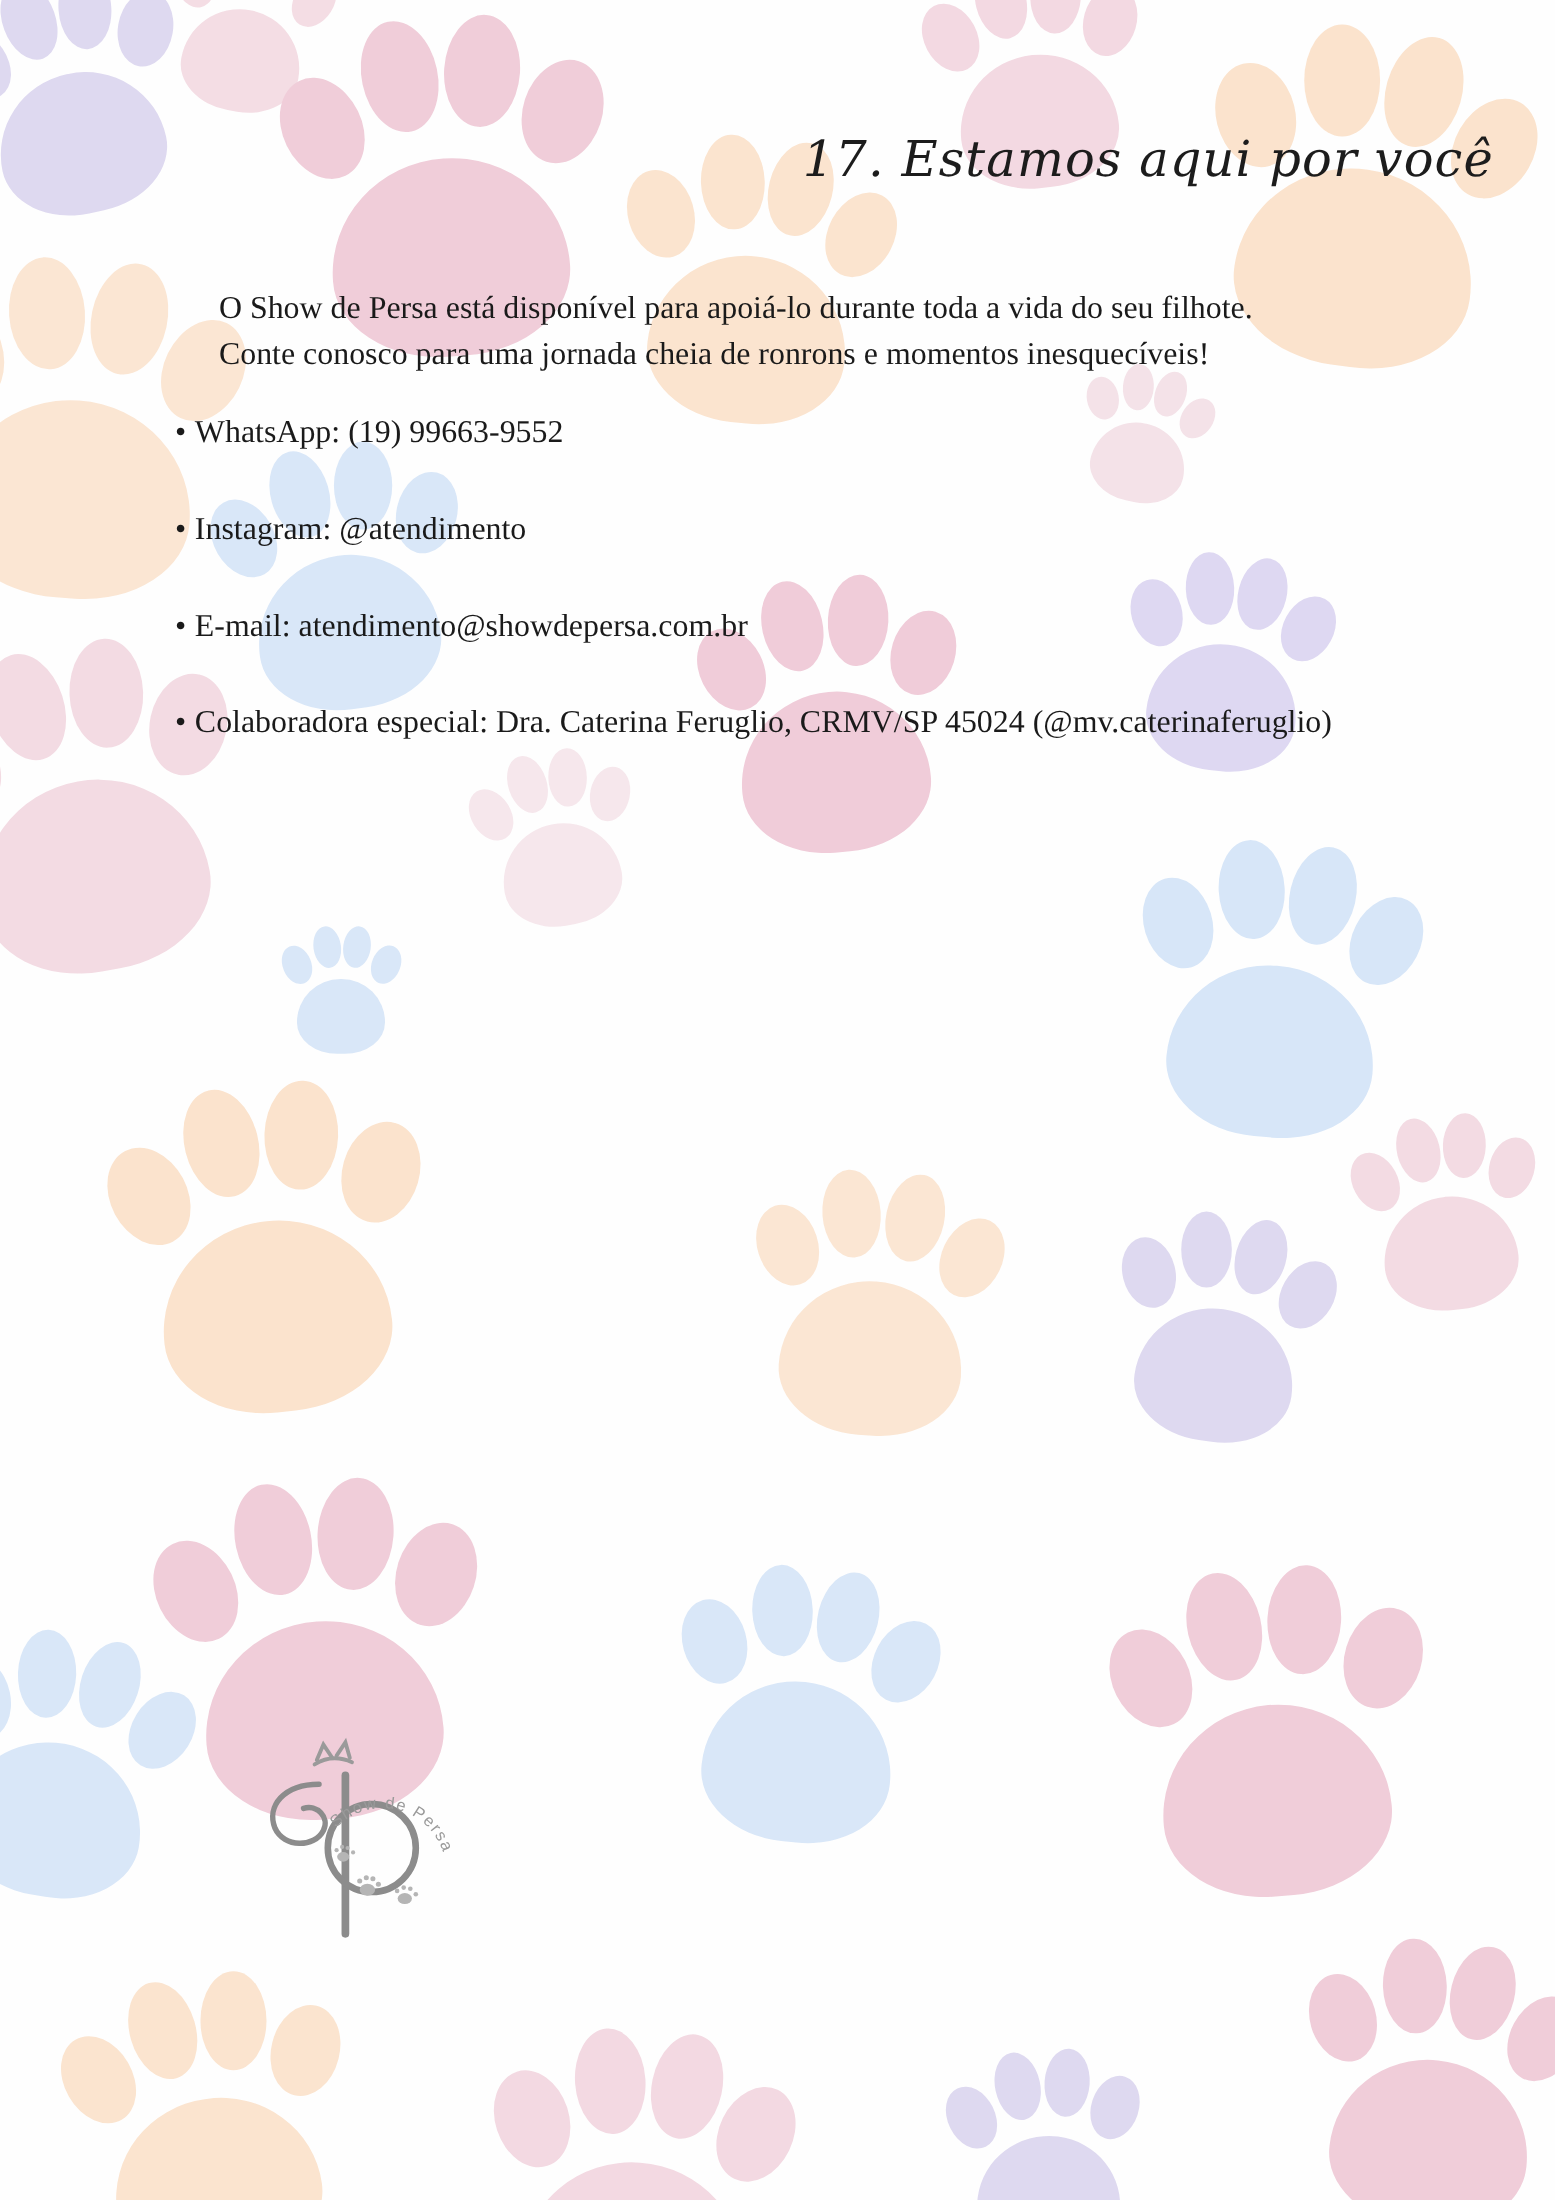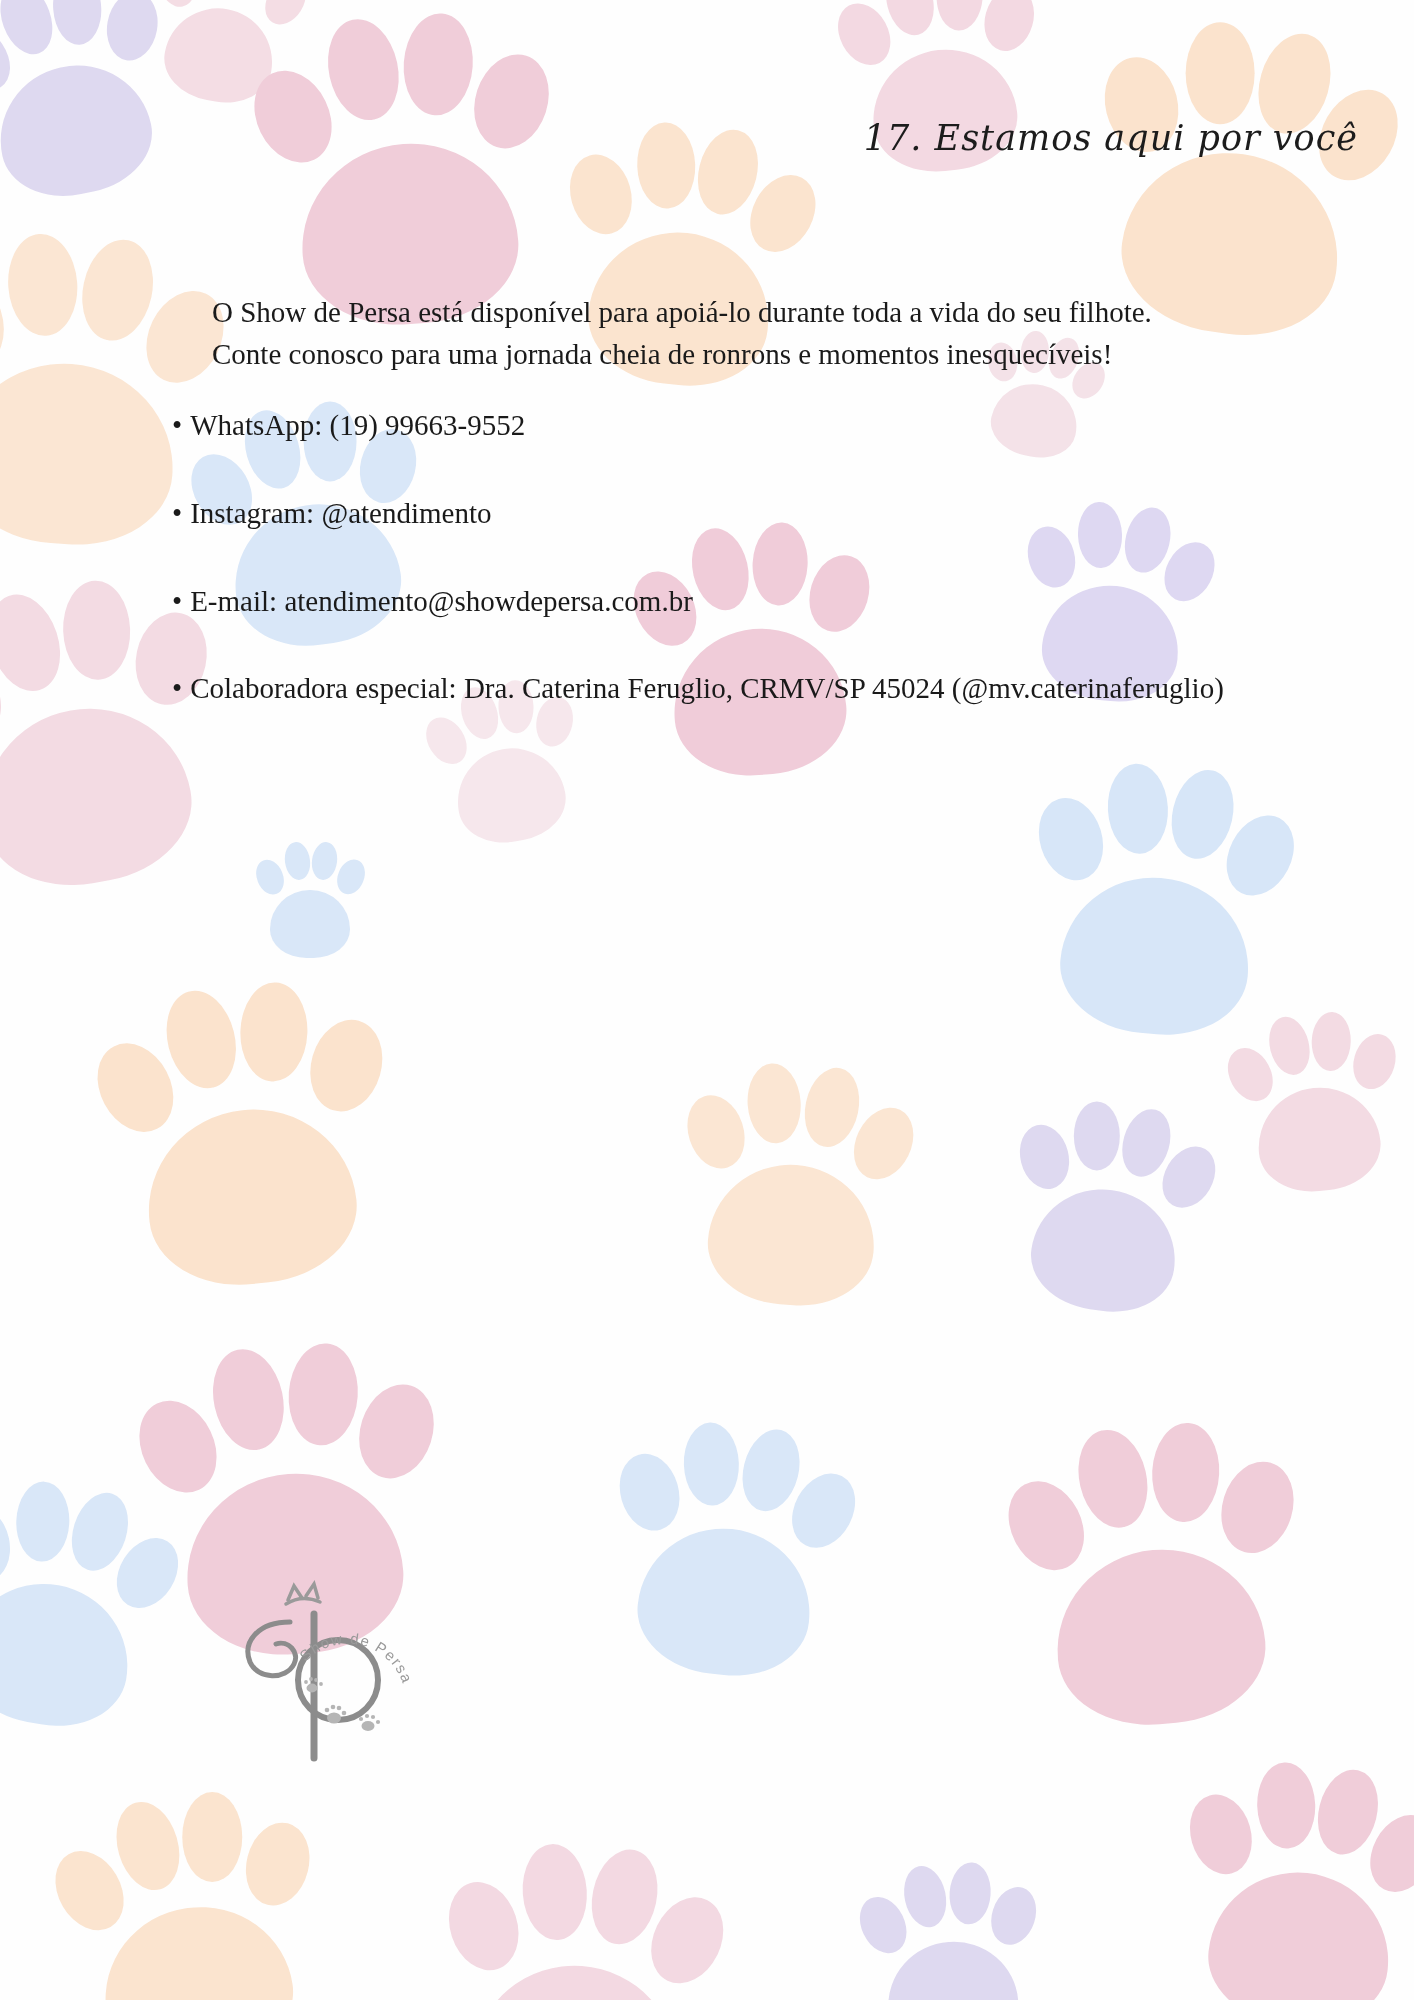--- a/index.html
+++ b/index.html
@@ -48,32 +48,31 @@
     position: relative;
     z-index: 2;
     padding: 0;
   }
   .doc-title {
     position: absolute;
     right: 56px;
     top: 118px;
     font-family: "DejaVu Serif", serif;
     font-style: italic;
-    font-size: 35px;
+    font-size: 45px;
     color: #1c1c1c;
     letter-spacing: 1px;
     white-space: nowrap;
   }
   .body-block {
     position: absolute;
-    left: 172px;
+    left: 159px;
     top: 262px;
     width: 1068px;
     color: #1a1a1a;
-    margin-top: 32px;
   }
   p.para {
     margin: 0 0 4px 0;
     font-size: 29px;
     line-height: 1.30;
     text-align: justify;
     text-indent: 40px;
   }
 
   .contacts-label {

